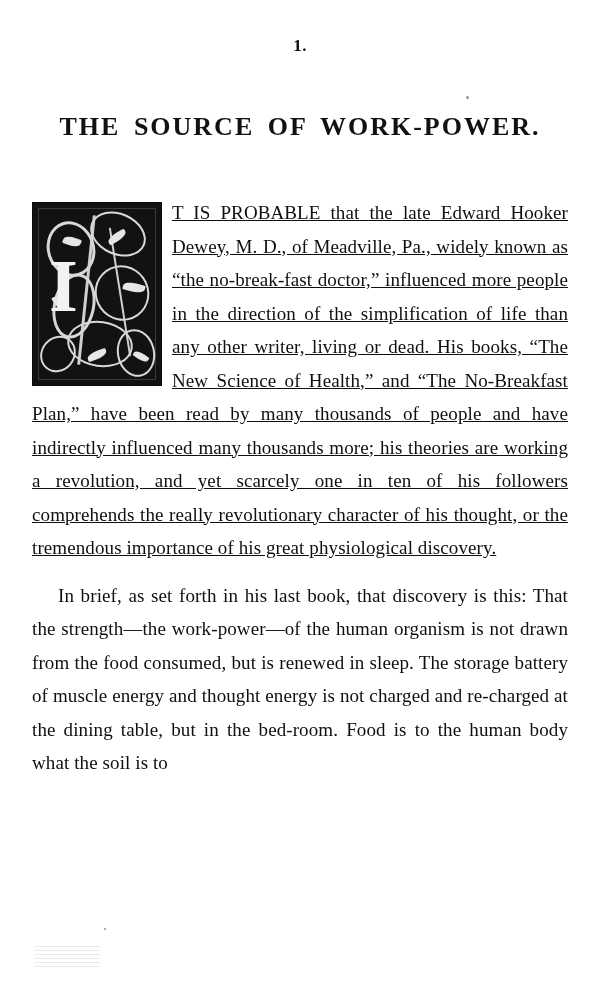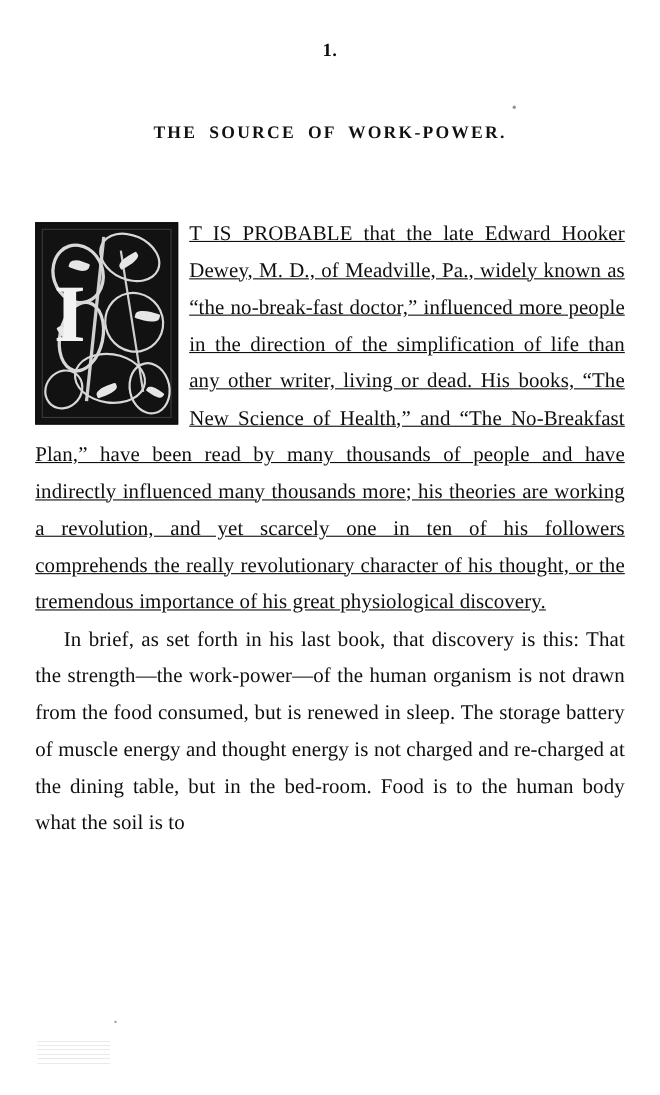--- a/index.html
+++ b/index.html
@@ -28,21 +28,21 @@
     font-weight: bold;
     font-size: 17px;
     letter-spacing: 0.5px;
     margin: 0;
     padding-top: 36px;
   }
   .chapter-title {
     text-align: center;
     font-family: "Liberation Serif", serif;
     font-weight: bold;
-    font-size: 16px;
+    font-size: 26px;
     letter-spacing: 2.0px;
     margin: 0;
     padding-top: 56px;
     word-spacing: 5px;
     color: #111;
   }
   .body-block {
     position: absolute;
     left: 32px;
     top: 196px;
@@ -110,21 +110,21 @@
     text-justify: inter-word;
     letter-spacing: 0.1px;
     color: #0f0f0f;
   }
   p.para.first {
     text-indent: 0;
     text-decoration: underline;
   }
   p.para.indent {
     text-indent: 26px;
-    margin-top: 0;
+    margin-top: 14px;
   }
   .smudge {
     position: absolute;
     left: 34px;
     top: 946px;
     width: 66px;
     height: 22px;
     background:
       repeating-linear-gradient(
         to bottom,

